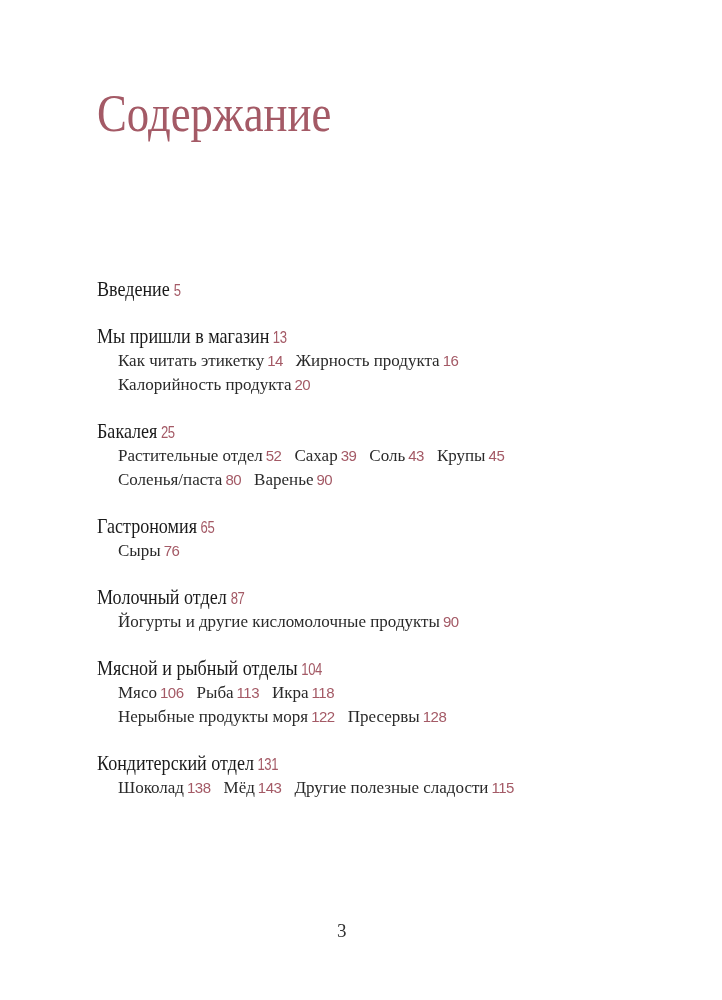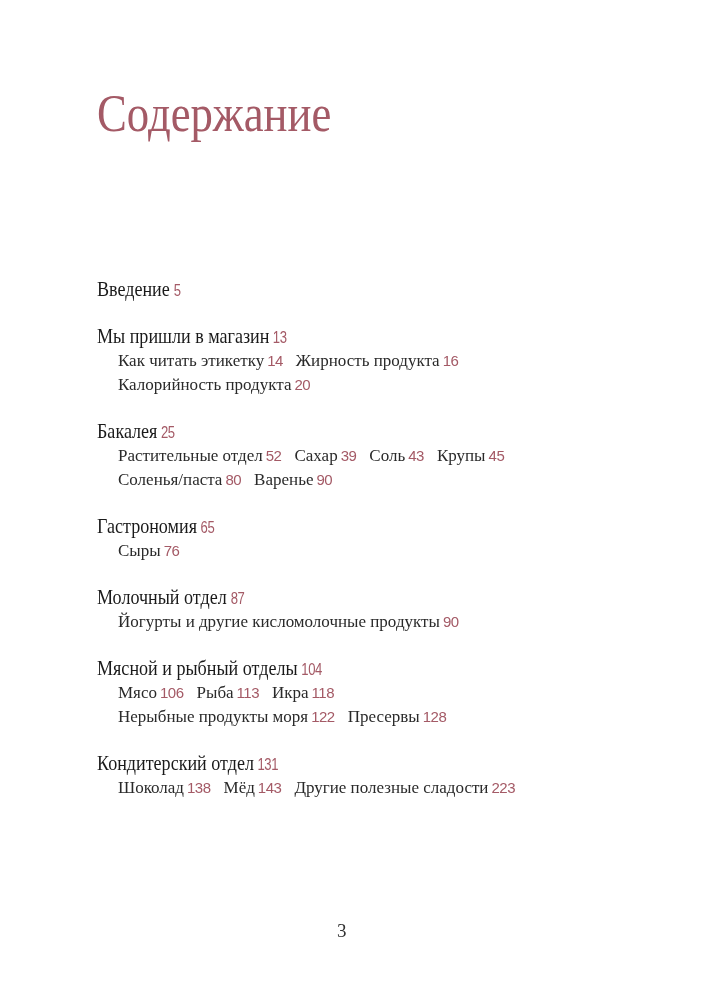--- a/index.html
+++ b/index.html
@@ -65,17 +65,17 @@
       <div class="sec-head"><span>Молочный отдел</span><span class="num">87</span></div>
       <div class="sub-line"><span class="item"><span>Йогурты и другие кисломолочные продукты</span><span class="num">90</span></span></div>
     </div>
     <div class="section">
       <div class="sec-head"><span>Мясной и рыбный отделы</span><span class="num">104</span></div>
       <div class="sub-line"><span class="item"><span>Мясо</span><span class="num">106</span></span><span class="item"><span>Рыба</span><span class="num">113</span></span><span class="item"><span>Икра</span><span class="num">118</span></span></div>
       <div class="sub-line"><span class="item"><span>Нерыбные продукты моря</span><span class="num">122</span></span><span class="item"><span>Пресервы</span><span class="num">128</span></span></div>
     </div>
     <div class="section">
       <div class="sec-head"><span>Кондитерский отдел</span><span class="num">131</span></div>
-      <div class="sub-line"><span class="item"><span>Шоколад</span><span class="num">138</span></span><span class="item"><span>Мёд</span><span class="num">143</span></span><span class="item"><span>Другие полезные сладости</span><span class="num">223</span></span></div>
+      <div class="sub-line"><span class="item"><span>Шоколад</span><span class="num">138</span></span><span class="item"><span>Мёд</span><span class="num">143</span></span><span class="item"><span>Другие полезные сладости</span><span class="num">115</span></span></div>
     </div>
   </div>
 
 <div class="page-num">3</div>
 
 </body></html>

